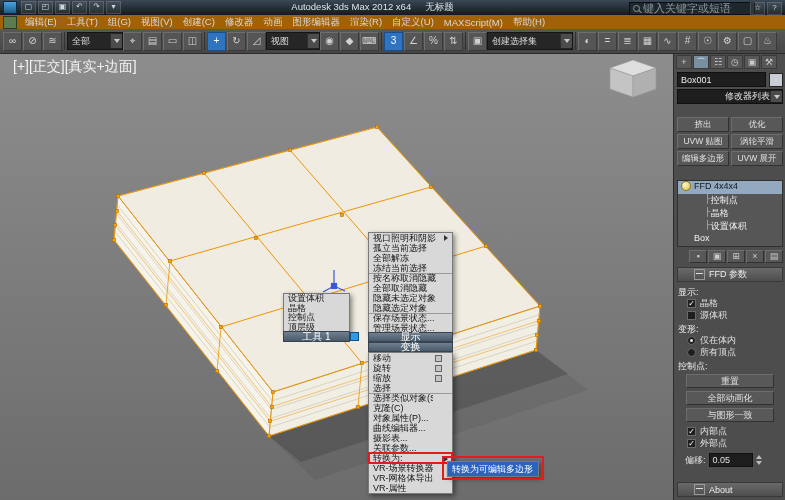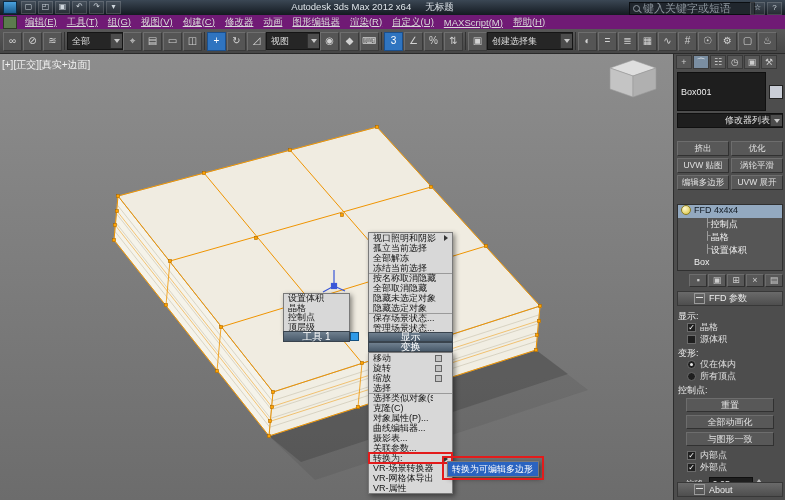--- a/index.html
+++ b/index.html
@@ -13,39 +13,39 @@
     background:rgba(255,255,255,.07);border:1px solid rgba(255,255,255,.14);}
   .app-logo{width:12px;height:11px;background:linear-gradient(#4aa3e0,#1c5c8e);border:1px solid #0d2c44;margin-right:2px}
   .title-text{position:absolute;left:160px;right:200px;text-align:center;font-size:9.5px;color:#dfe5ea;white-space:nowrap}
   .title-text b{font-weight:normal;margin-left:14px}
   .search-box{position:absolute;right:30px;top:2px;width:118px;height:11px;background:#20262d;
     border:1px solid #0b0e12;color:#8d969e;font-size:11px;display:flex;align-items:center;padding:0 3px;}
   .mag{width:5px;height:5px;border:1px solid #8d969e;border-radius:50%;position:relative;margin-right:3px;flex:none}
   .mag::after{content:"";position:absolute;width:4px;height:1px;background:#8d969e;transform:rotate(45deg);left:4px;top:5px}
   .tb-right{position:absolute;right:3px;top:2px;display:flex;gap:2px}
   
-  .menubar{position:absolute;top:15px;left:0;height:14px;width:785px;background:#701a75;display:flex;
-    align-items:flex-end;font-size:9.5px;color:#d8d8d8;border-bottom:1px solid #252525;z-index:40;text-decoration:underline;}
+  .menubar{position:absolute;top:15px;left:0;height:14px;width:785px;background:#a16207;display:flex;
+    align-items:flex-end;font-size:9.5px;color:#d8d8d8;border-bottom:1px solid #252525;z-index:40;}
   .mb-icon{width:12px;height:11px;background:#5c7b4e;border:1px solid #2c3c24;margin:0 3px;}
   .mitem{padding:0 5px;height:100%;display:flex;align-items:center;white-space:nowrap}
   
   .toolbar{position:absolute;top:29px;left:0;height:24px;width:785px;background:linear-gradient(#585858,#464646);
     display:flex;align-items:center;padding-left:3px;border-bottom:1px solid #2a2a2a;z-index:40;}
   .tb-group{display:flex;gap:1px}
   .tb-icon{width:17px;height:17px;background:#555;border:1px solid #3a3a3a;border-top-color:#6e6e6e;
     border-left-color:#6e6e6e;color:#d2d2d2;font-size:10px;line-height:15px;text-align:center;flex:none}
   .tb-icon.active{background:#2f74c0;color:#fff;border-color:#1b4f8c}
   .tb-sep{width:1px;height:18px;background:#323232;margin:0 2px;flex:none}
   .tb-dd{height:16px;background:#262626;border:1px solid #151515;color:#ddd;font-size:9px;display:flex;
     align-items:center;justify-content:space-between;padding-left:4px;flex:none}
   .arr-box{width:11px;height:14px;background:#4c4c4c;display:flex;align-items:center;justify-content:center;border-left:1px solid #2e2e2e}
   .dd-arr{width:0;height:0;border-left:3px solid transparent;border-right:3px solid transparent;border-top:4px solid #c9c9c9}
   
   .viewport{position:absolute;left:0;top:53px;width:673px;height:447px;background:linear-gradient(#8d8d8d,#6c6c6c)}
-  .vp-label{position:absolute;left:2px;top:58px;font-size:10px;color:#f2f2f2;z-index:5}
+  .vp-label{position:absolute;left:13px;top:58px;font-size:14px;color:#f2f2f2;z-index:5}
   .vp-svg{position:absolute;left:0;top:53px;z-index:1}
   
   .menu{position:absolute;background:#d8d8d8;border:1px solid #7a7a7a;box-shadow:2px 2px 5px rgba(0,0,0,.45);
     font-size:9px;color:#141414;z-index:20;box-sizing:border-box}
   .menu-item{height:10px;display:flex;align-items:center;padding:0 4px;position:relative;box-sizing:border-box;white-space:nowrap}
   .menu-item .lbl{flex:1;overflow:hidden}
   .menu-item .arr{width:0;height:0;border-top:3px solid transparent;border-bottom:3px solid transparent;
     border-left:4px solid #333;visibility:hidden;margin-left:2px}
   .menu-item.submenu .arr{visibility:visible}
   .menu-item .sbox{visibility:hidden;width:7px;height:7px;border:1px solid #666;background:#c4c4c4;margin-left:2px;box-sizing:border-box}
@@ -59,21 +59,21 @@
   .ann-red{position:absolute;border:2px solid #e31b1b;z-index:30;box-sizing:border-box}
   
   .cpanel{position:absolute;left:673px;top:53px;width:112px;height:447px;background:#4d4d4d;
     border-left:1px solid #2c2c2c;font-size:9.5px;color:#e0e0e0;z-index:10}
   .cp-tabs{display:flex;gap:1px;padding:2px}
   .cp-tab{width:16px;height:14px;text-align:center;font-size:9px;line-height:13px;background:#575757;
     border:1px solid #3a3a3a;color:#ccc;box-sizing:border-box}
   .cp-tab.active{background:#7a8ea2;color:#fff}
   .name-row{display:flex;gap:3px;padding:1px 3px;align-items:center}
   .name-input{flex:1;height:13px;background:#1e1e1e;border:1px solid #101010;color:#eee;font-size:9px;
-    padding:12px 3px;display:flex;align-items:center}
+    padding:0 3px;display:flex;align-items:center}
   .color-swatch{width:12px;height:12px;background:#c9cdd6;border:1px solid #222;flex:none}
   .mod-list{margin:1px 3px;height:13px;background:#1e1e1e;border:1px solid #101010;display:flex;align-items:center;
     justify-content:flex-end;padding-left:4px;font-size:9px}
   .mod-btns{display:grid;grid-template-columns:1fr 1fr;gap:2px;padding:12px 3px}
   .btn{background:#585858;border:1px solid #6d6d6d;border-bottom-color:#313131;border-right-color:#313131;
     display:flex;align-items:center;justify-content:center;white-space:nowrap;box-sizing:border-box}
   .mod-btn{height:15px;font-size:8.5px}
   .stack{margin:2px 3px;background:#565656;border:1px solid #303030;overflow:hidden}
   .stack-row{height:13px;display:flex;align-items:flex-start;font-size:9px;padding:0 2px;color:#f0f0f0;white-space:nowrap}
   .stack-row.selected{background:#93a9c0;color:#101820}

